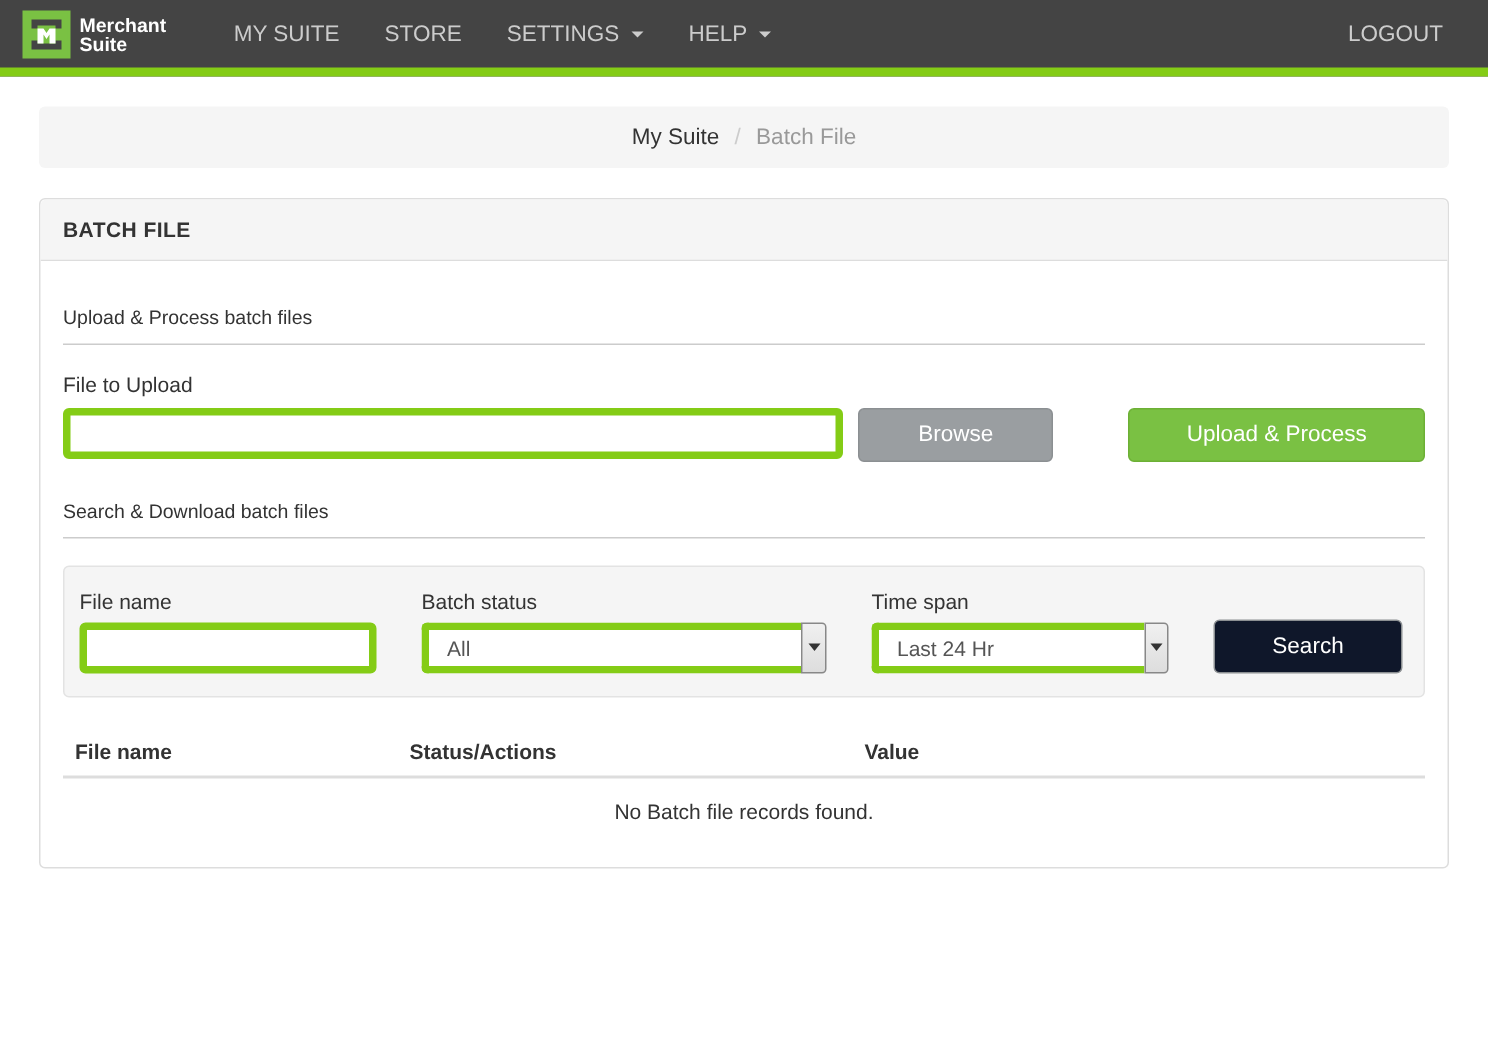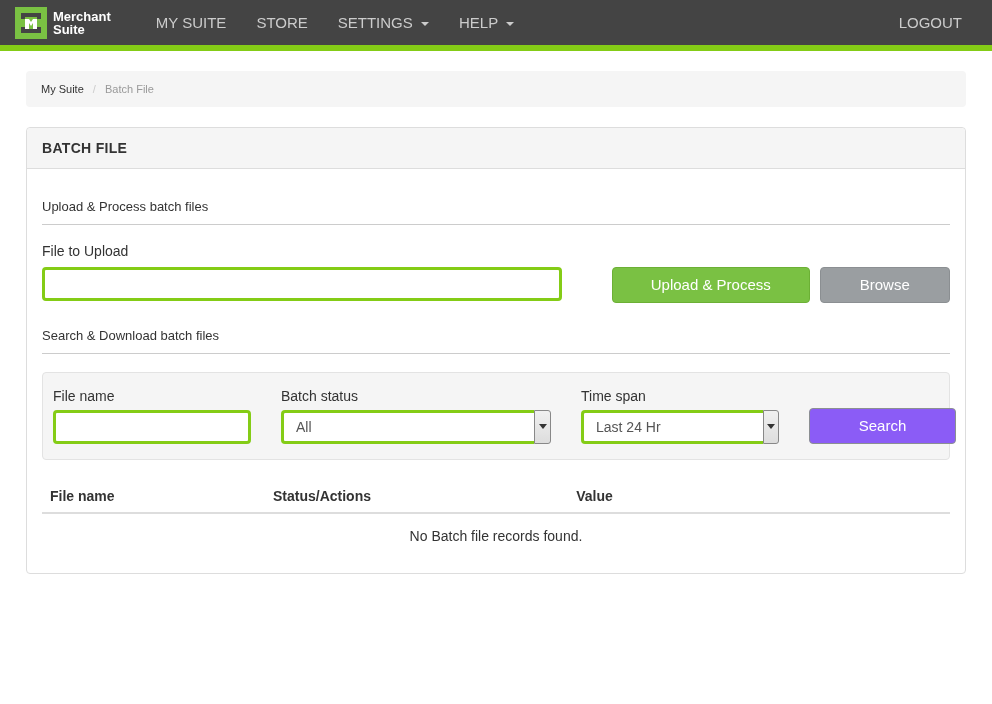--- a/index.html
+++ b/index.html
@@ -73,21 +73,22 @@
     .container {
       max-width: 970px;
       margin: 0 auto;
       padding: 0 15px;
     }
     .breadcrumb {
       background: #f5f5f5;
       border-radius: 4px;
       padding: 12px 15px;
       margin: 20px 0;
-      font-size: 11px;
+      font-size: 15px;
+      text-align: center;
     }
     .breadcrumb a { color: #333; text-decoration: none; }
     .breadcrumb .sep { color: #ccc; padding: 0 6px; }
     .breadcrumb .active { color: #999; }
     .panel {
       border: 1px solid #ddd;
       border-radius: 4px;
       margin-bottom: 20px;
       background: #fff;
     }
@@ -125,38 +126,38 @@
       margin-bottom: 25px;
     }
     .form-control {
       display: block;
       width: 100%;
       height: 34px;
       padding: 6px 12px;
       font-size: 14px;
       color: #555;
       background: #fff;
-      border: 3px solid #84cc16;
+      border: 5px solid #84cc16;
       border-radius: 4px;
     }
     .upload-input-col { flex: 0 0 520px; }
     .btn {
       display: inline-block;
       padding: 7px 12px;
       font-size: 15px;
       text-align: center;
       border: 1px solid transparent;
       border-radius: 4px;
       cursor: pointer;
       color: #fff;
       line-height: 1.3;
     }
     .btn-gray { background: #9a9ea1; border-color: #8b8f92; width: 135px; }
     .btn-green { background: #7ac143; border-color: #6cb035; width: 205px; margin-left: 40px; }
-    .btn-search { background: #8b5cf6; border-color: #8b8f92; width: 147px; }
+    .btn-search { background: #0f172a; border-color: #8b8f92; width: 126px; }
     .search-panel {
       background: #f5f5f5;
       border: 1px solid #e3e3e3;
       border-radius: 4px;
       padding: 15px 10px;
       display: flex;
       gap: 30px;
       align-items: flex-end;
       margin-bottom: 20px;
     }
@@ -259,22 +260,22 @@
     <div class="panel-body">
 
       <h3 class="section-title">Upload &amp; Process batch files</h3>
       <hr class="section-sep">
 
       <label class="form-label">File to Upload</label>
       <div class="upload-row">
         <div class="upload-input-col">
           <input type="text" class="form-control" style="">
         </div>
+        <button class="btn btn-gray">Browse</button>
         <button class="btn btn-green">Upload &amp; Process</button>
-        <button class="btn btn-gray">Browse</button>
       </div>
 
       <h3 class="section-title">Search &amp; Download batch files</h3>
       <hr class="section-sep">
 
       <div class="search-panel">
         <div class="search-group g1">
           <label class="form-label">File name</label>
           <input type="text" class="form-control" style="">
         </div>

